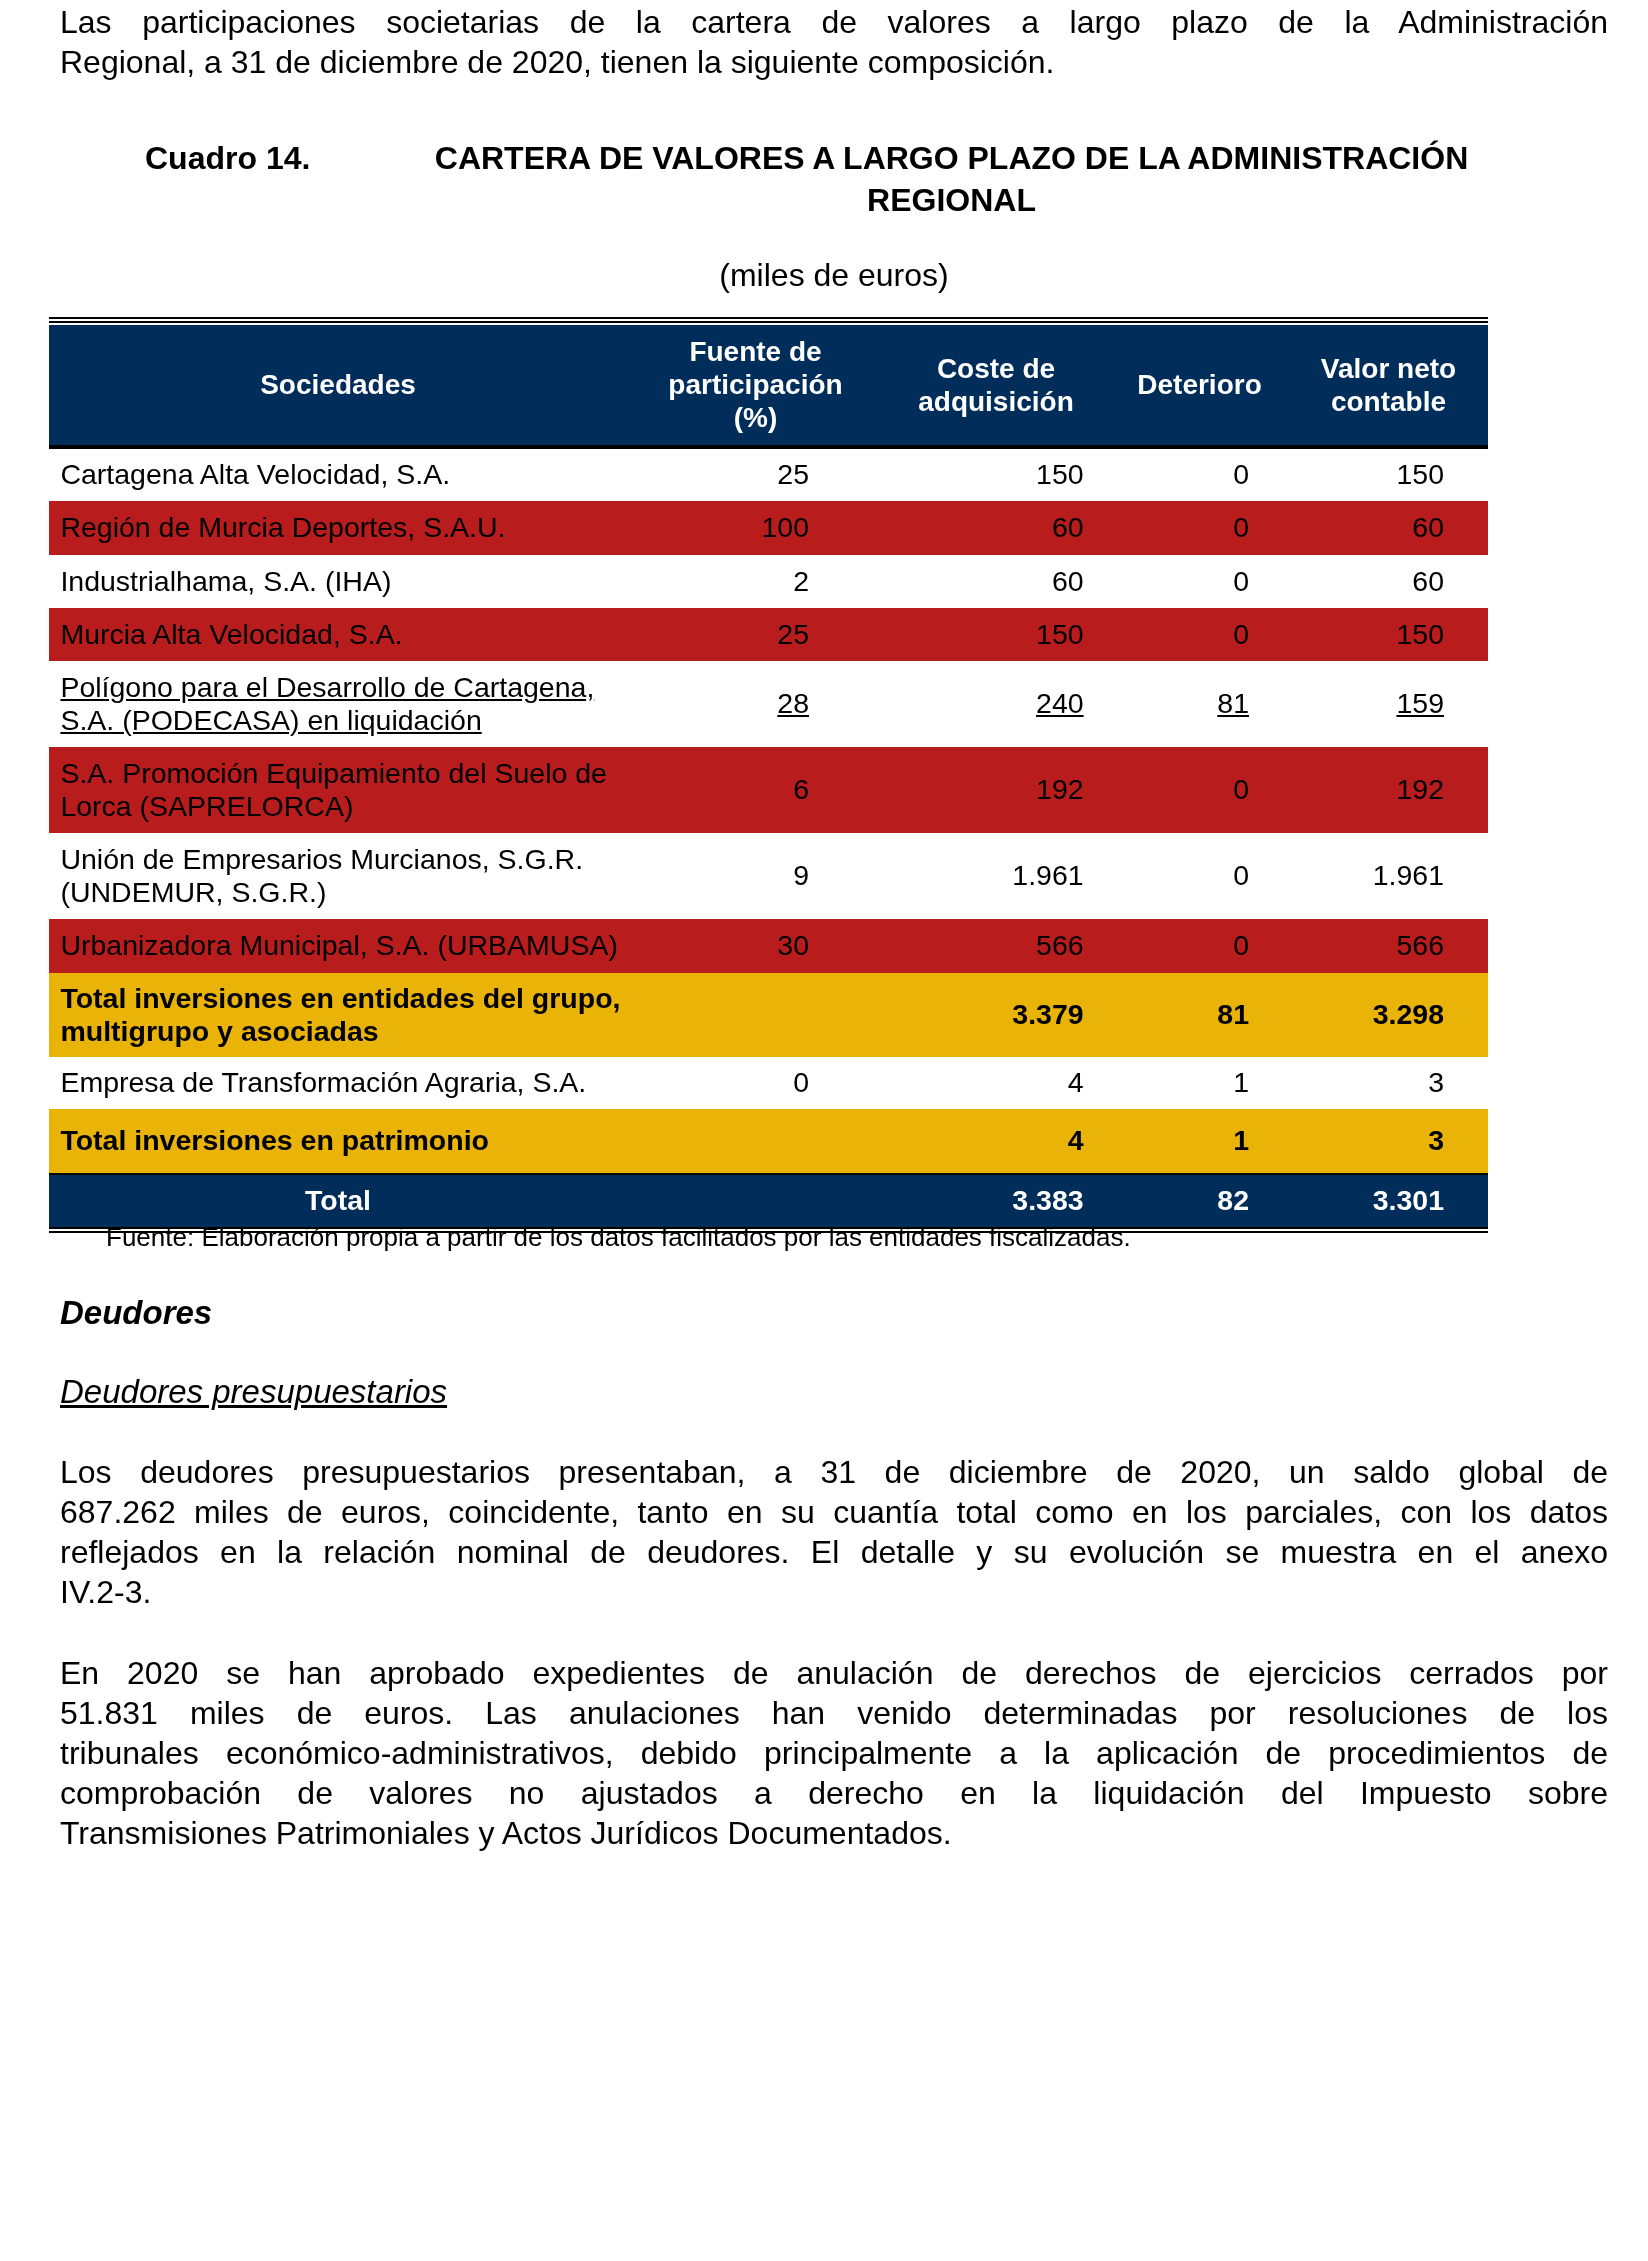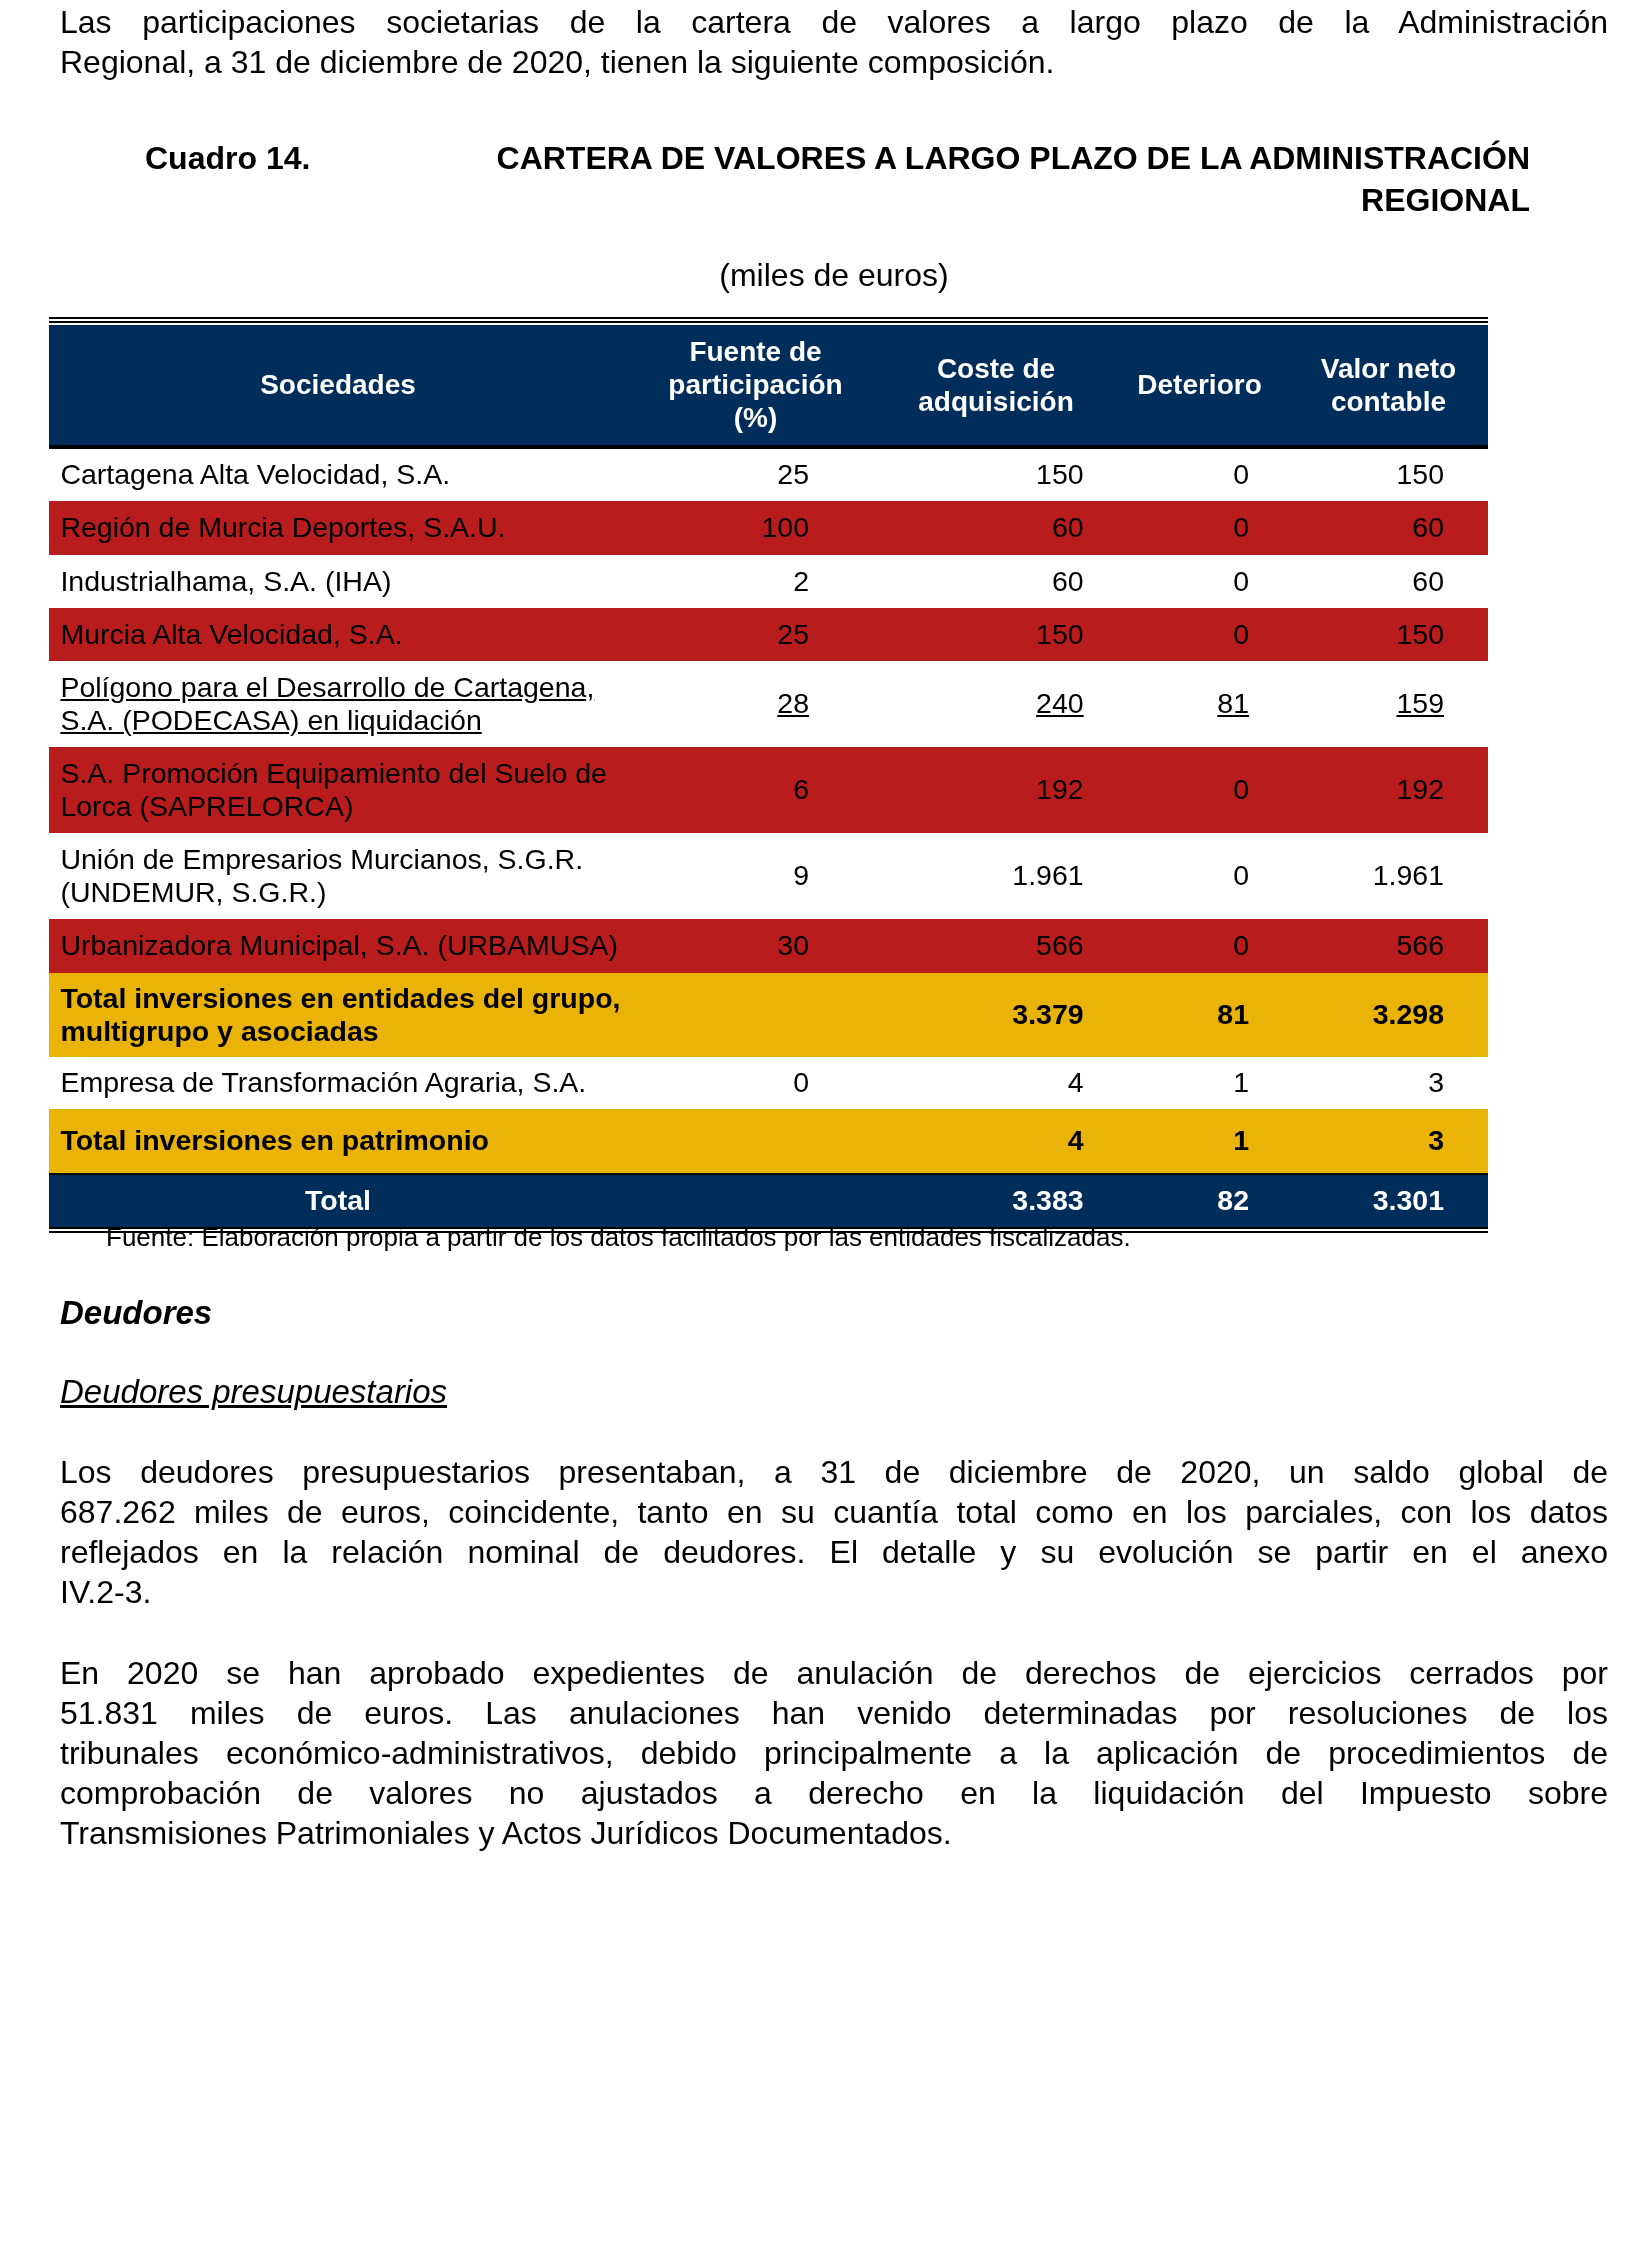--- a/index.html
+++ b/index.html
@@ -4,21 +4,21 @@
 <style>
   html, body { margin:0; padding:0; background:#ffffff; }
   body { width:1649px; height:2261px; position:relative; overflow:hidden;
          font-family:"Liberation Sans", sans-serif; color:#000; }
   .para { position:absolute; left:60px; width:1548px; font-size:32px; line-height:40px;
           text-align:justify; text-align-last:left; margin:0; }
   .para .jl { display:block; text-align:justify; text-align-last:justify; }
   .para .ll { display:block; text-align:center; }
   .caption { position:absolute; left:0; width:1649px; font-weight:bold; font-size:32px; line-height:41px; }
   .cap-num { position:absolute; left:145px; top:0; }
-  .cap-title { position:absolute; left:373px; top:0; width:1157px; text-align:right; }
+  .cap-title { position:absolute; left:373px; top:0; width:1157px; text-align:center; }
   .units { position:absolute; left:0; width:1668px; text-align:center; font-size:32px; top:257px; }
   .tbl { position:absolute; left:49px; top:317px; width:1439px; }
   .dbl-top { height:3.3px; border-top:2.4px solid #000; border-bottom:2.4px solid #000; background:#fff; height:1.6px; }
   .row { position:relative; display:flex; width:1439px; box-sizing:border-box; align-items:center; font-size:28.5px; }
   .row .c1 { width:578px; padding-left:11.4px; box-sizing:border-box; line-height:33px; }
   .row .c2 { width:257px; text-align:right; padding-right:75px; box-sizing:border-box; }
   .row .c3 { width:224px; text-align:right; padding-right:24.4px; box-sizing:border-box; }
   .row .c4 { width:183px; text-align:right; padding-right:42px; box-sizing:border-box; }
   .row .c5 { width:195px; text-align:right; padding-right:42px; box-sizing:border-box; }
   .hdr { background:#002d5a; color:#fff; font-weight:bold; height:124px; border-bottom:4.1px solid #000; font-size:28px; }
@@ -174,21 +174,21 @@
 </div>
 
 <div class="source">Fuente: Elaboración propia a partir de los datos facilitados por las entidades fiscalizadas.</div>
 
 <div class="h-bi">Deudores</div>
 <div class="h-iu">Deudores presupuestarios</div>
 
 <p class="para" style="top:1452px;">
   <span class="jl">Los deudores presupuestarios presentaban, a 31 de diciembre de 2020, un saldo global de</span>
   <span class="jl">687.262 miles de euros, coincidente, tanto en su cuantía total como en los parciales, con los datos</span>
-  <span class="jl">reflejados en la relación nominal de deudores. El detalle y su evolución se partir en el anexo</span>
+  <span class="jl">reflejados en la relación nominal de deudores. El detalle y su evolución se muestra en el anexo</span>
   <span class="ll">IV.2-3.</span>
 </p>
 
 <p class="para" style="top:1653px;">
   <span class="jl">En 2020 se han aprobado expedientes de anulación de derechos de ejercicios cerrados por</span>
   <span class="jl">51.831 miles de euros. Las anulaciones han venido determinadas por resoluciones de los</span>
   <span class="jl">tribunales económico-administrativos, debido principalmente a la aplicación de procedimientos de</span>
   <span class="jl">comprobación de valores no ajustados a derecho en la liquidación del Impuesto sobre</span>
   <span class="ll">Transmisiones Patrimoniales y Actos Jurídicos Documentados.</span>
 </p>

